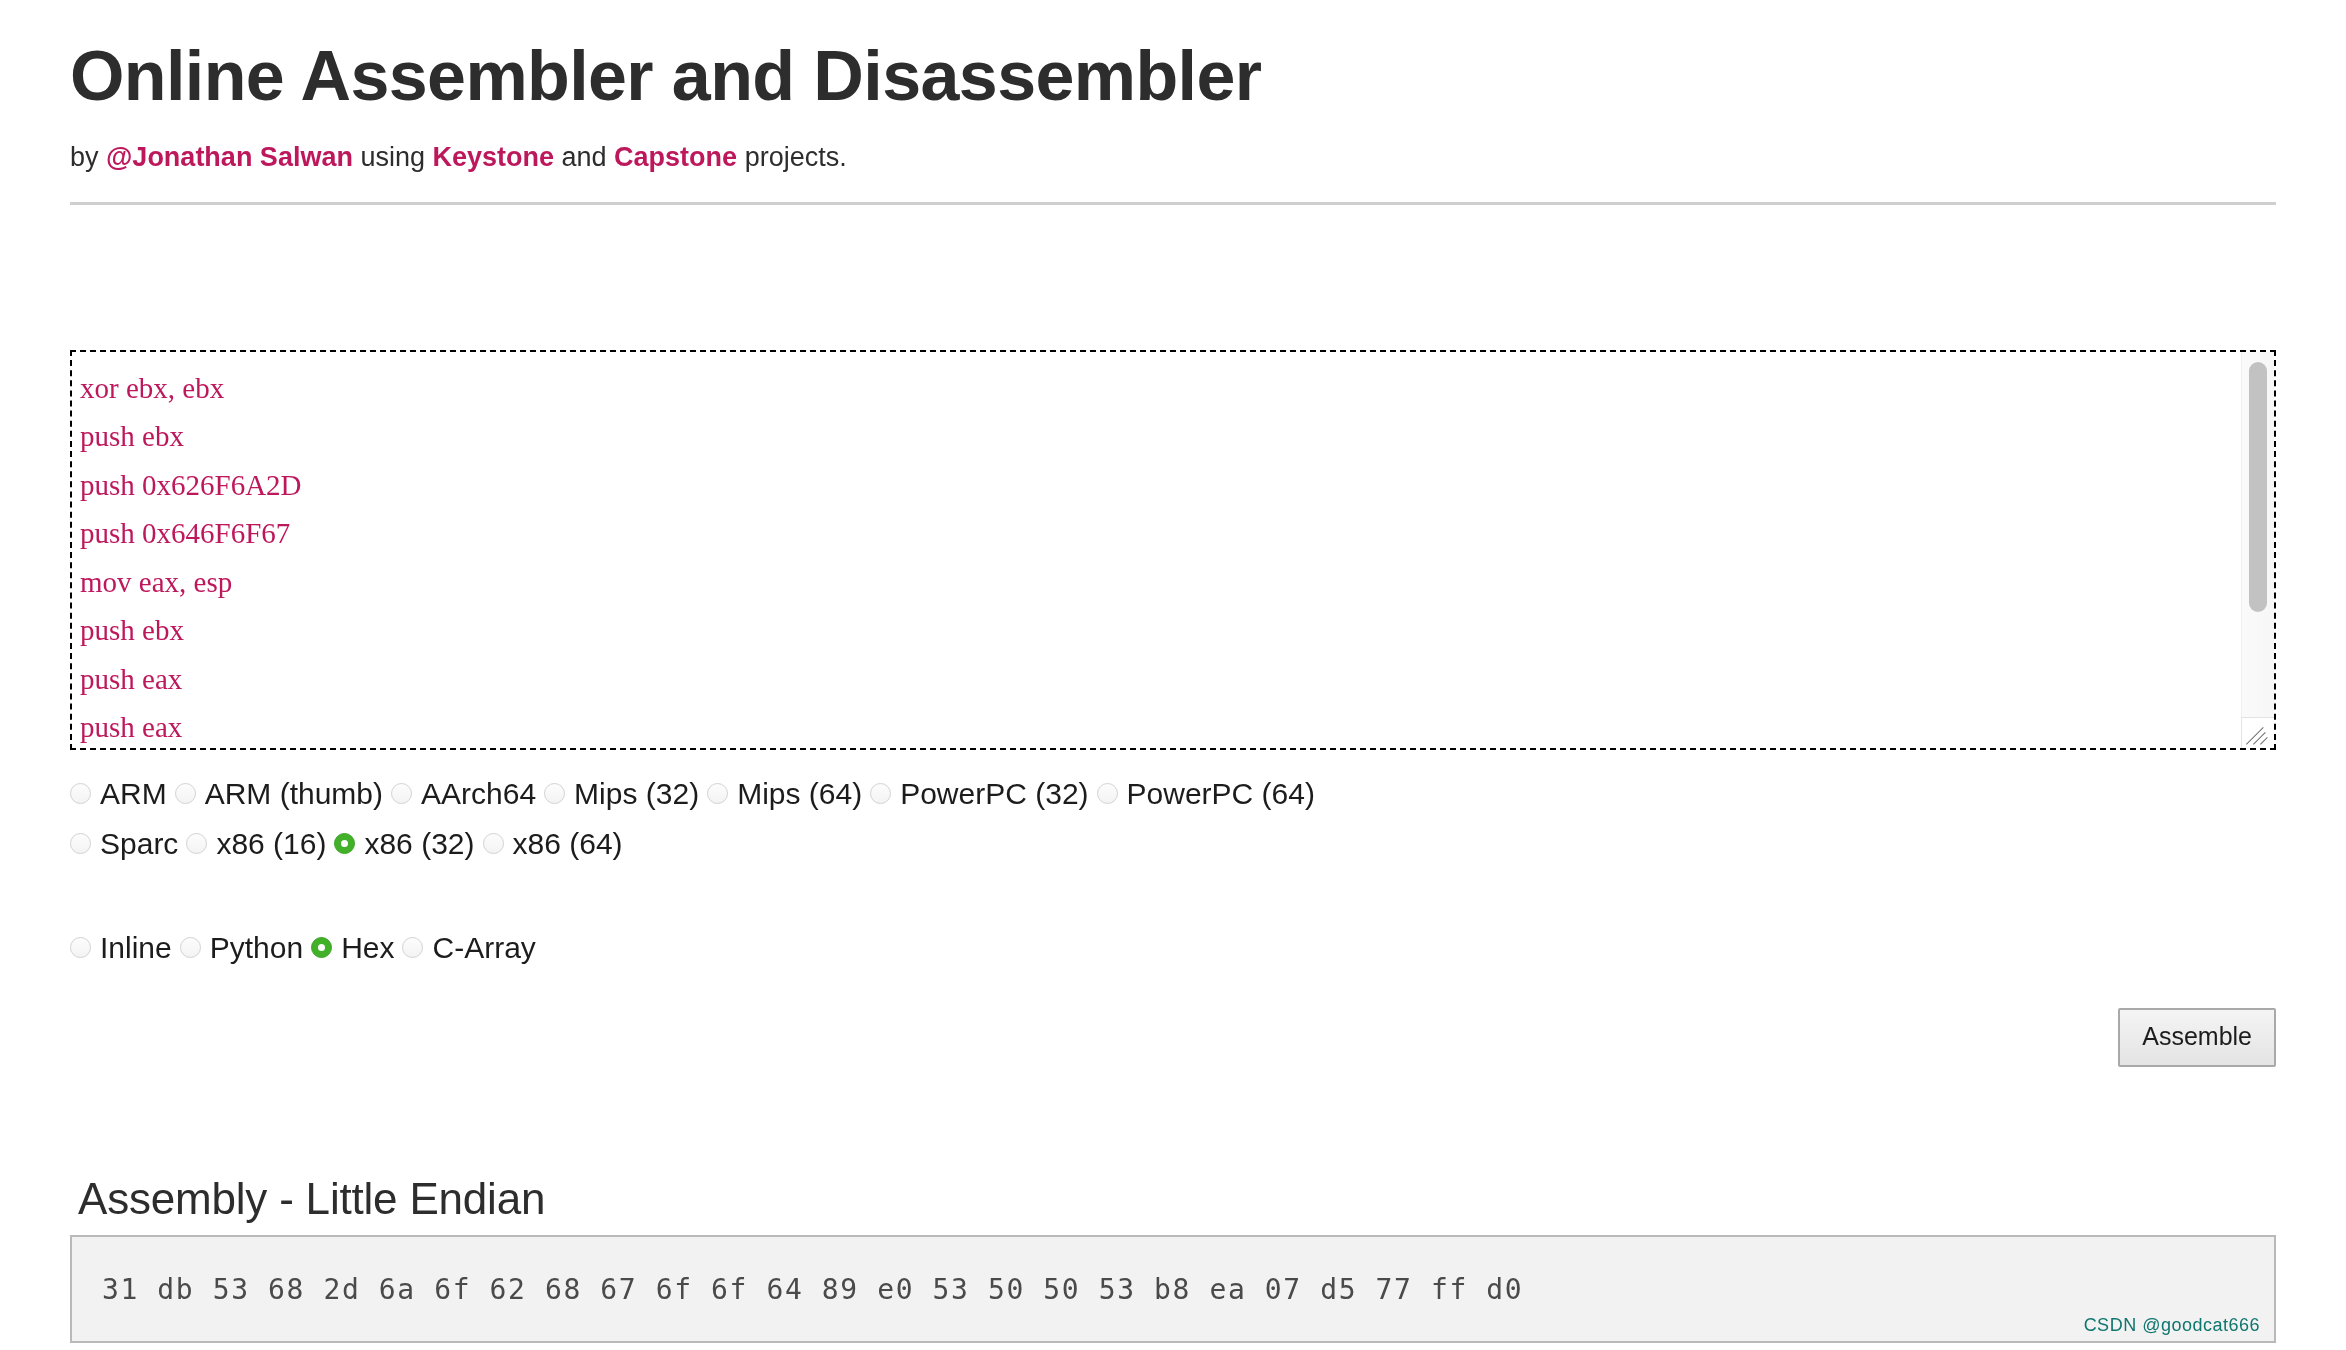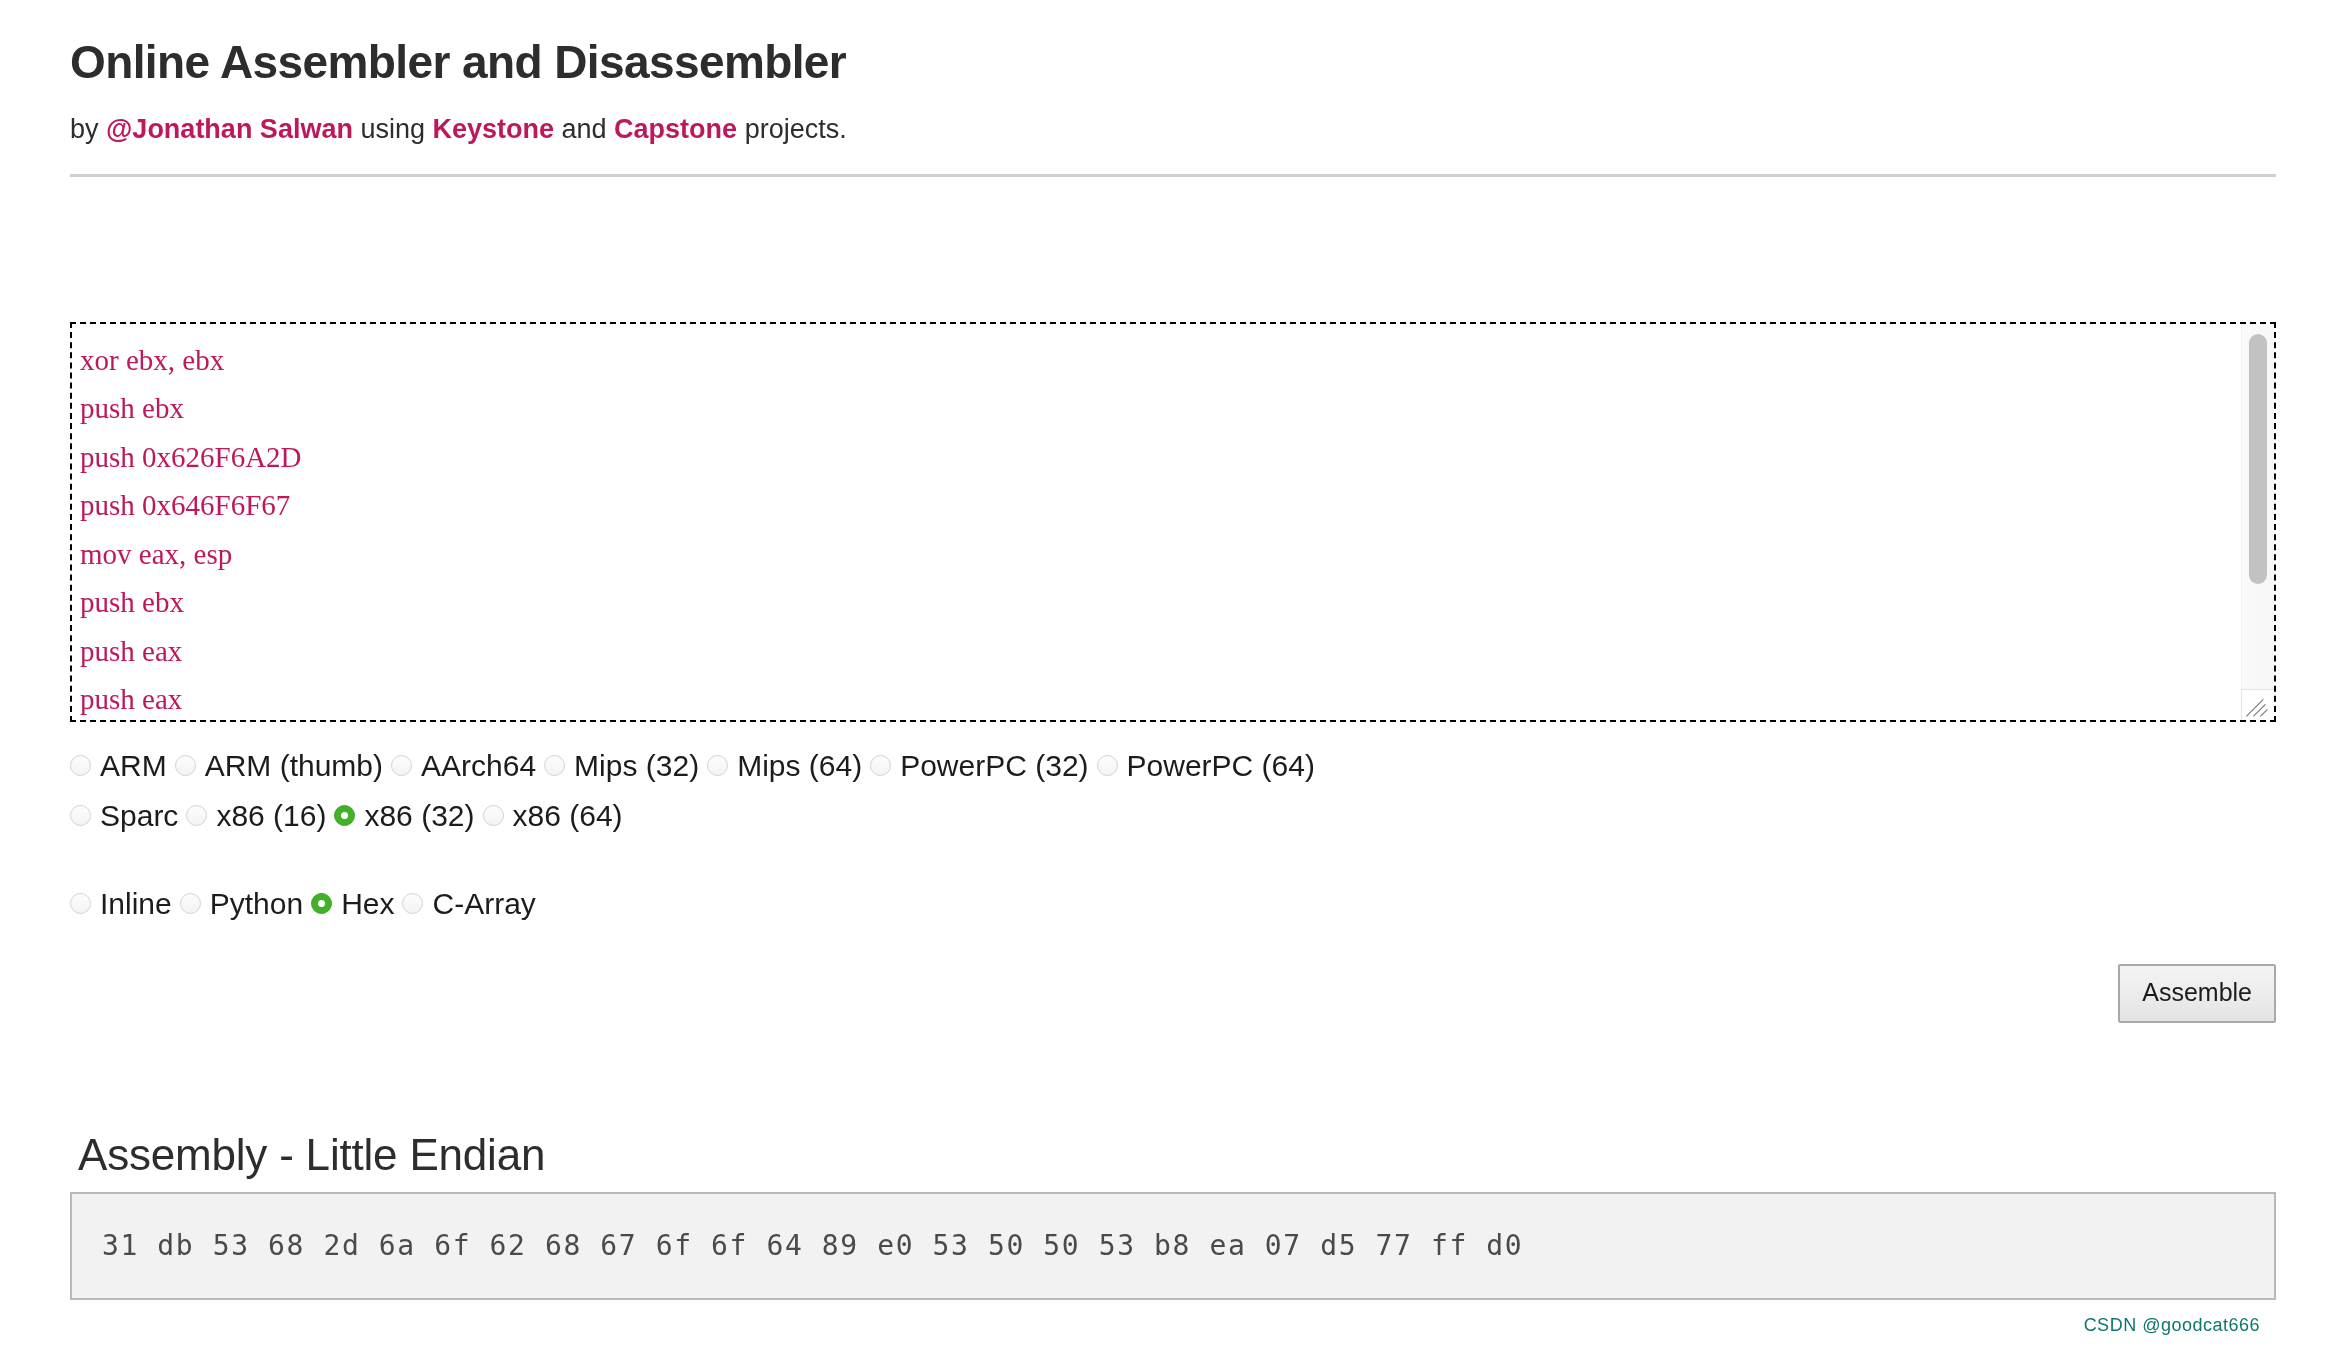--- a/index.html
+++ b/index.html
@@ -20,21 +20,21 @@
     width: 2346px;
     height: 1350px;
     box-sizing: border-box;
     padding: 0 70px;
   }
 
   
   .page-title {
     margin: 0;
     padding-top: 36px;
-    font-size: 46px;
+    font-size: 70px;
     line-height: 1.16;
     font-weight: 700;
     letter-spacing: -0.6px;
     color: #2d2d2d;
   }
   .byline {
     margin: 22px 0 0 0;
     font-size: 27px;
     line-height: 1.35;
     color: #2d2d2d;
@@ -120,21 +120,21 @@
   .radio-group { margin-top: 20px; }
   .radio-row {
     display: flex;
     align-items: center;
     flex-wrap: wrap;
     font-size: 30px;
     line-height: 48px;
     color: #1c1c1c;
   }
   .radio-row.row-two { margin-top: 2px; }
-  .format-group { margin-top: 40px; }
+  .format-group { margin-top: 56px; }
 
   .radio-opt {
     display: inline-flex;
     align-items: center;
     margin-right: 8px;
     white-space: nowrap;
   }
   .radio-dot {
     position: relative;
     display: inline-block;

